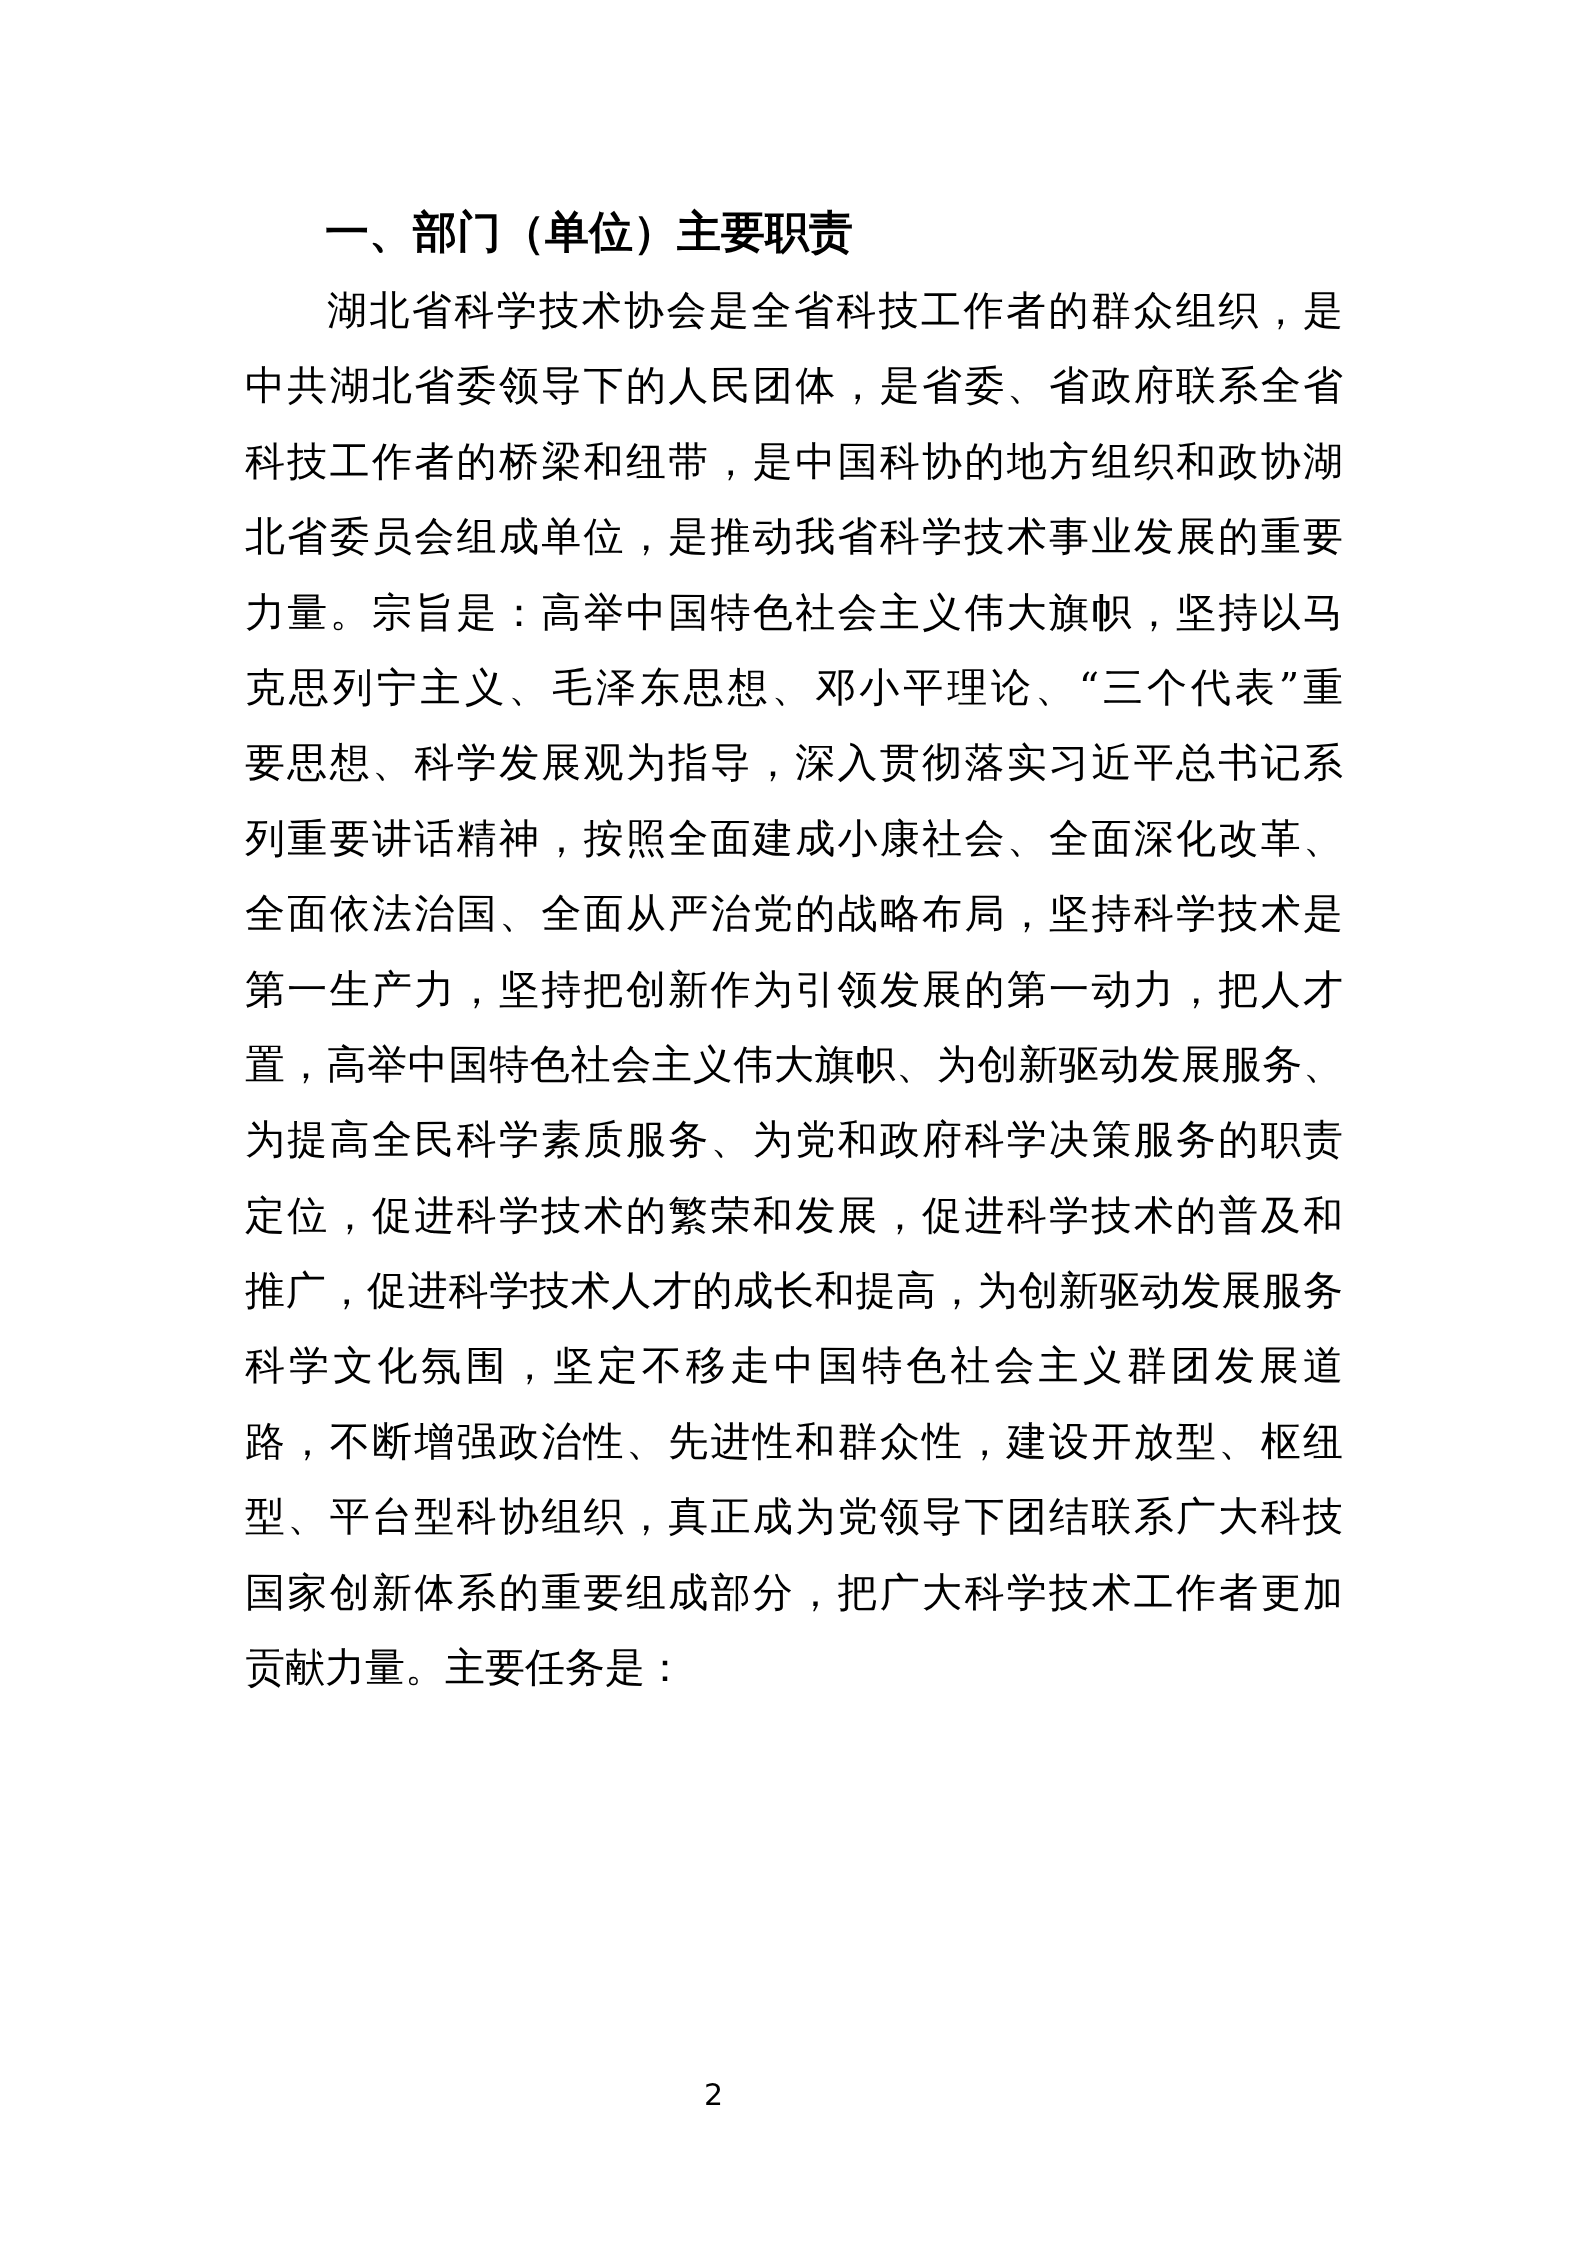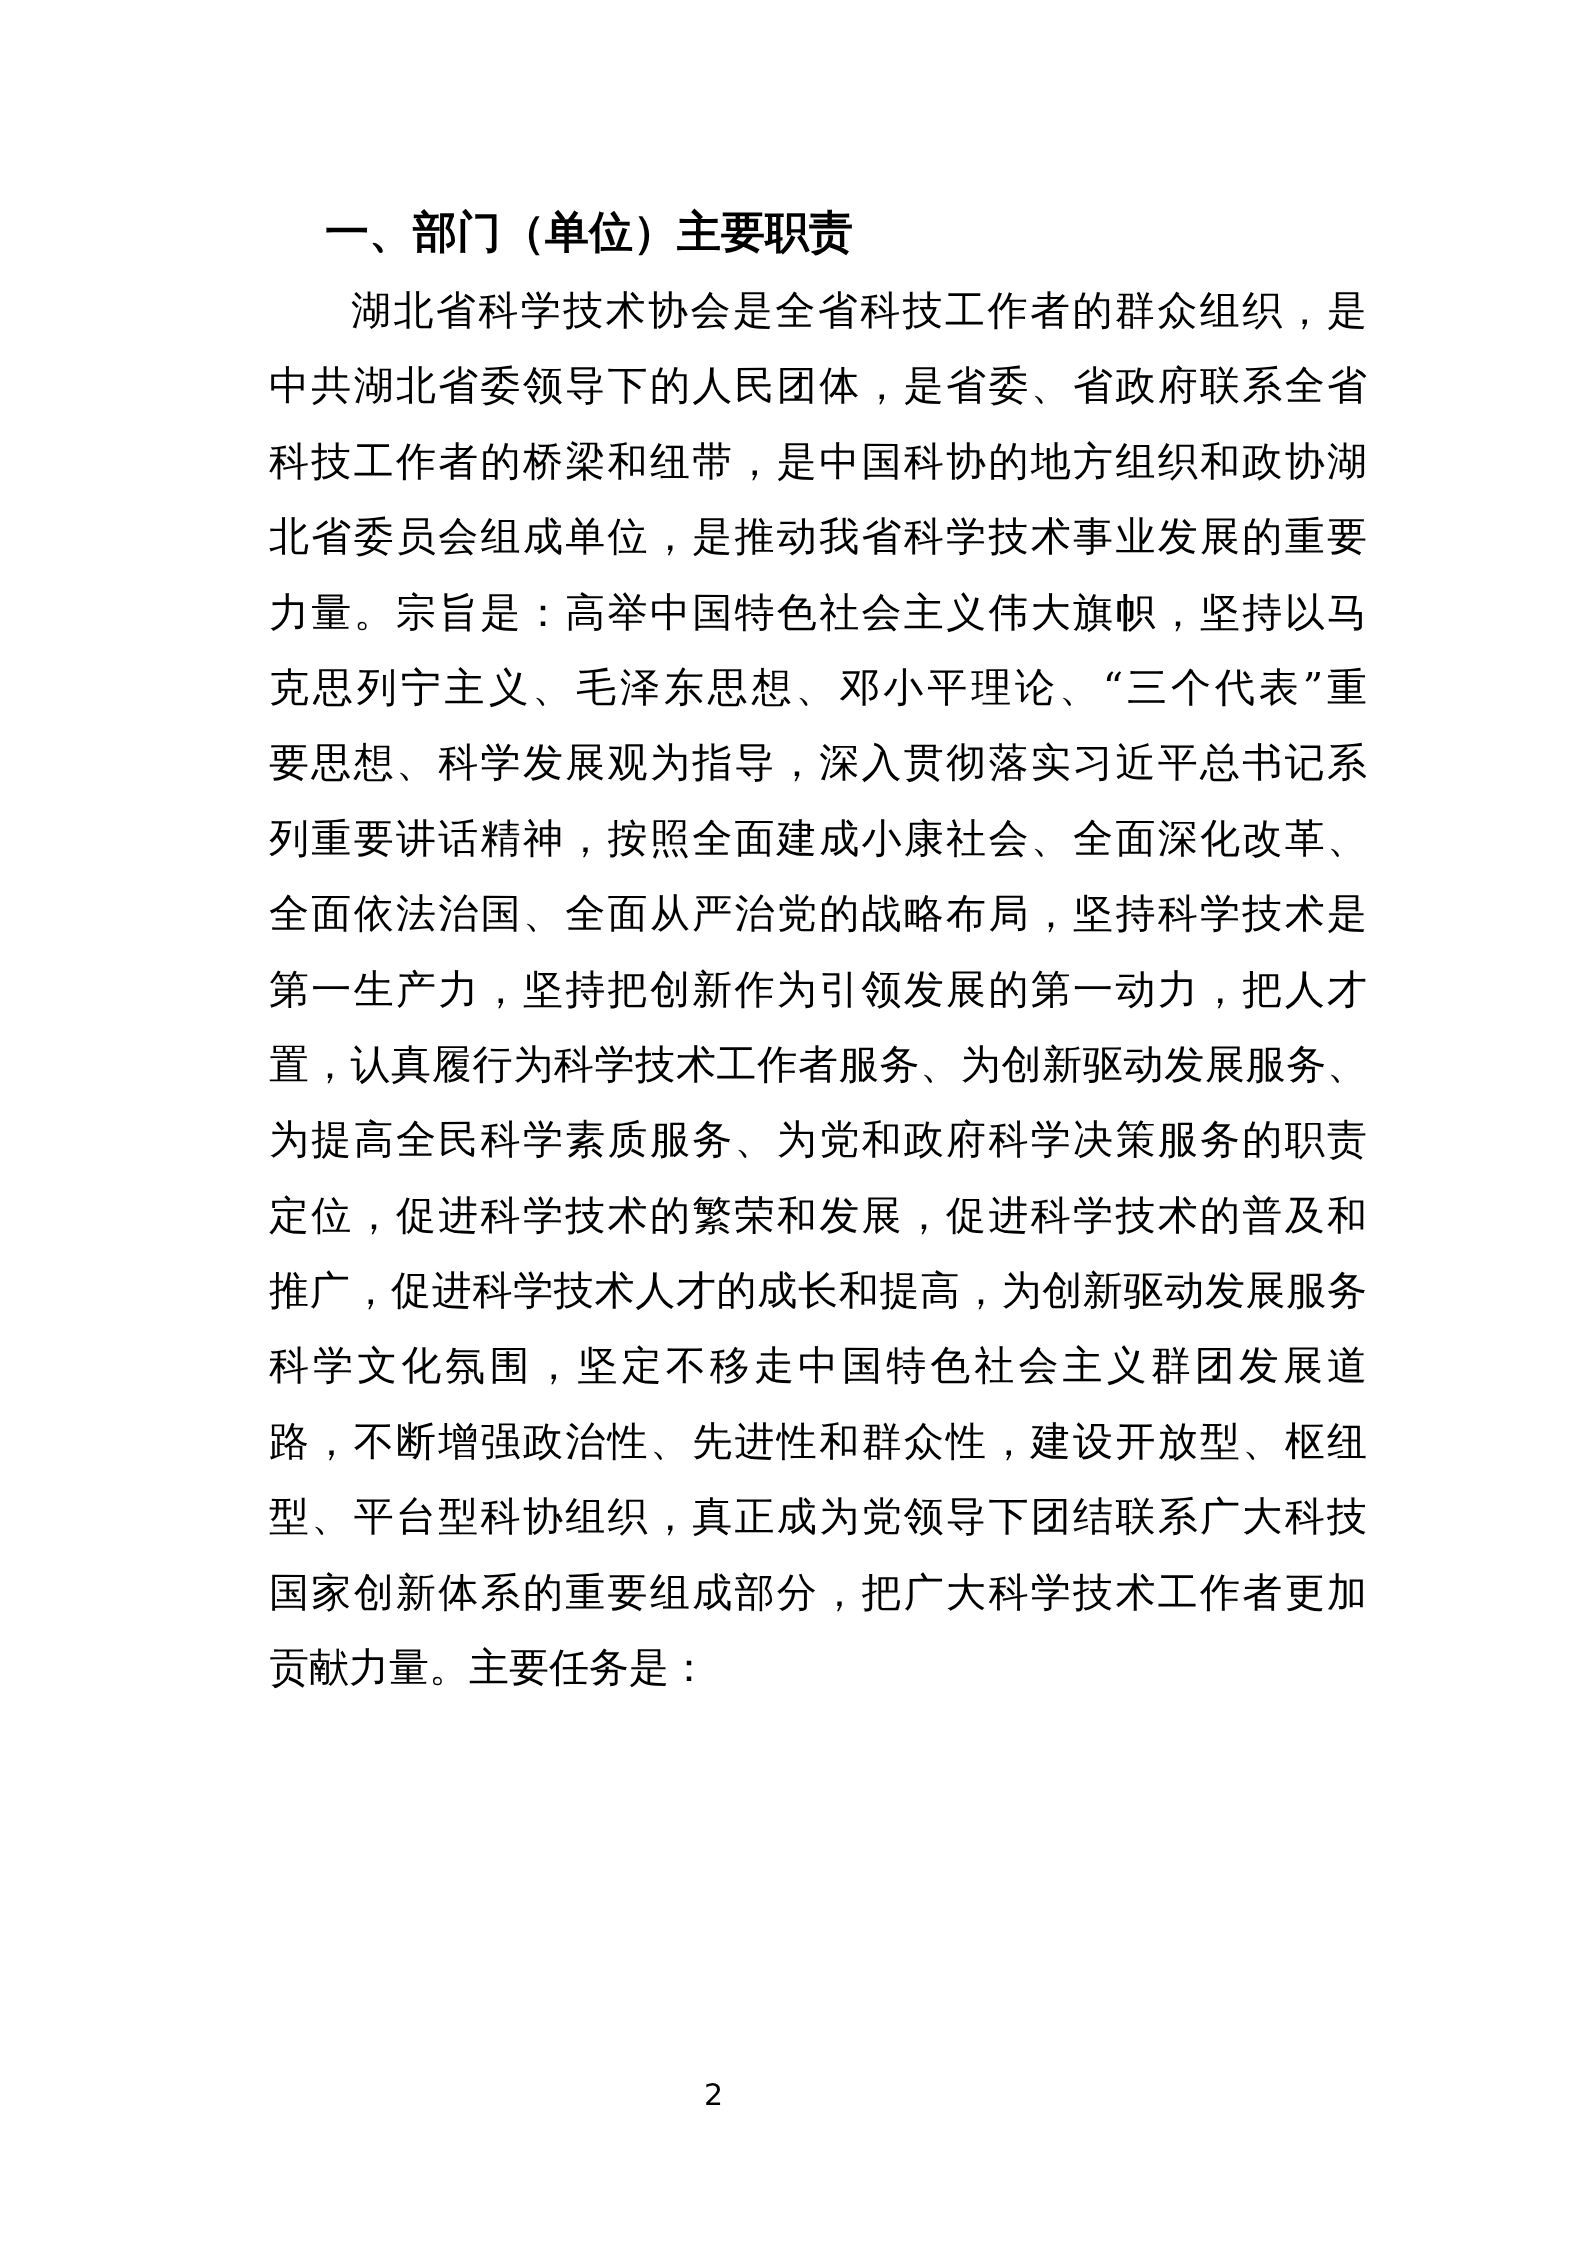--- a/index.html
+++ b/index.html
@@ -25,21 +25,20 @@
     line-height: 50px;
     letter-spacing: 0px;
     color: #000000;
     white-space: nowrap;
   }
   .body-text {
     position: absolute;
     left: 245px;
     top: 273px;
     width: 1098px;
-    margin-left: 24px;
   }
   .line {
     height: 75.4px;
     line-height: 75.4px;
     font-size: 40px;
     font-family: "DejaVu Serif", "Liberation Serif", serif;
     color: #000000;
     text-align: justify;
     text-align-last: justify;
     white-space: nowrap;
@@ -75,21 +74,21 @@
     <div class="line indent">湖北省科学技术协会是全省科技工作者的群众组织，是</div>
     <div class="line">中共湖北省委领导下的人民团体，是省委、省政府联系全省</div>
     <div class="line">科技工作者的桥梁和纽带，是中国科协的地方组织和政协湖</div>
     <div class="line">北省委员会组成单位，是推动我省科学技术事业发展的重要</div>
     <div class="line">力量。宗旨是：高举中国特色社会主义伟大旗帜，坚持以马</div>
     <div class="line">克思列宁主义、毛泽东思想、邓小平理论、“三个代表”重</div>
     <div class="line">要思想、科学发展观为指导，深入贯彻落实习近平总书记系</div>
     <div class="line">列重要讲话精神，按照全面建成小康社会、全面深化改革、</div>
     <div class="line">全面依法治国、全面从严治党的战略布局，坚持科学技术是</div>
     <div class="line">第一生产力，坚持把创新作为引领发展的第一动力，把人才</div>
-    <div class="line">置，认真履行为科学技术工作者服务、为创新驱动发展服务、</div>
+    <div class="line">置，高举中国特色社会主义伟大旗帜、为创新驱动发展服务、</div>
     <div class="line">为提高全民科学素质服务、为党和政府科学决策服务的职责</div>
     <div class="line">定位，促进科学技术的繁荣和发展，促进科学技术的普及和</div>
     <div class="line">推广，促进科学技术人才的成长和提高，为创新驱动发展服务</div>
     <div class="line">科学文化氛围，坚定不移走中国特色社会主义群团发展道</div>
     <div class="line">路，不断增强政治性、先进性和群众性，建设开放型、枢纽</div>
     <div class="line">型、平台型科协组织，真正成为党领导下团结联系广大科技</div>
     <div class="line">国家创新体系的重要组成部分，把广大科学技术工作者更加</div>
     <div class="line flush-left">贡献力量。主要任务是：</div>
   </div>
 

